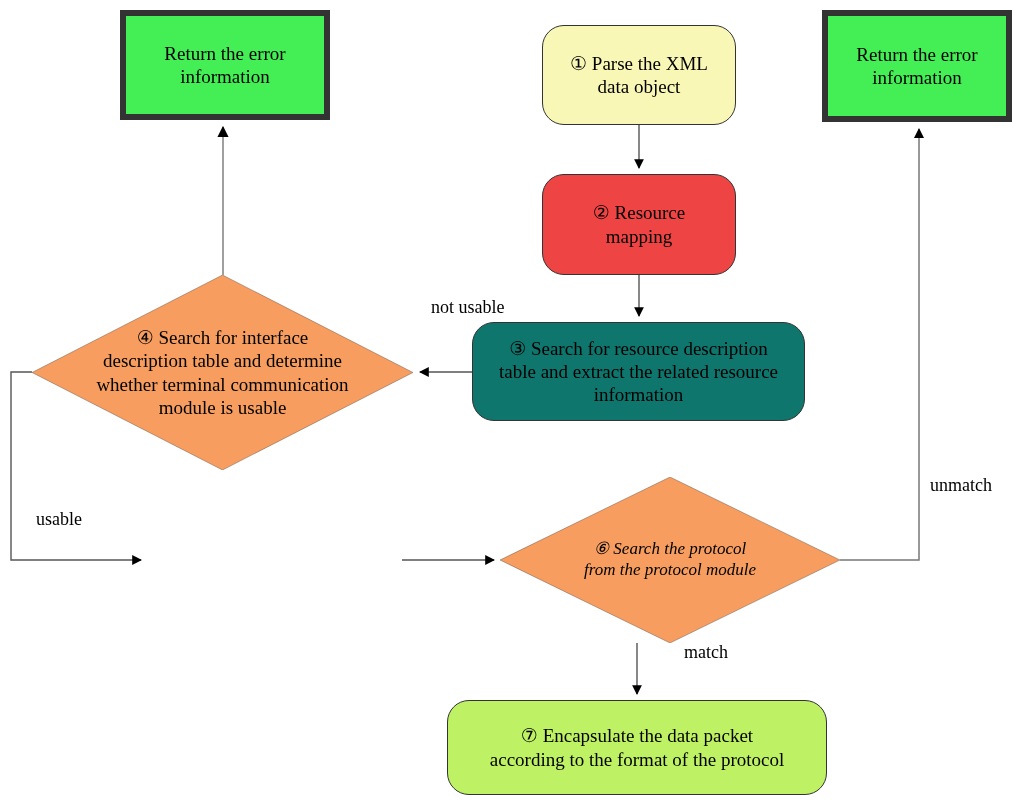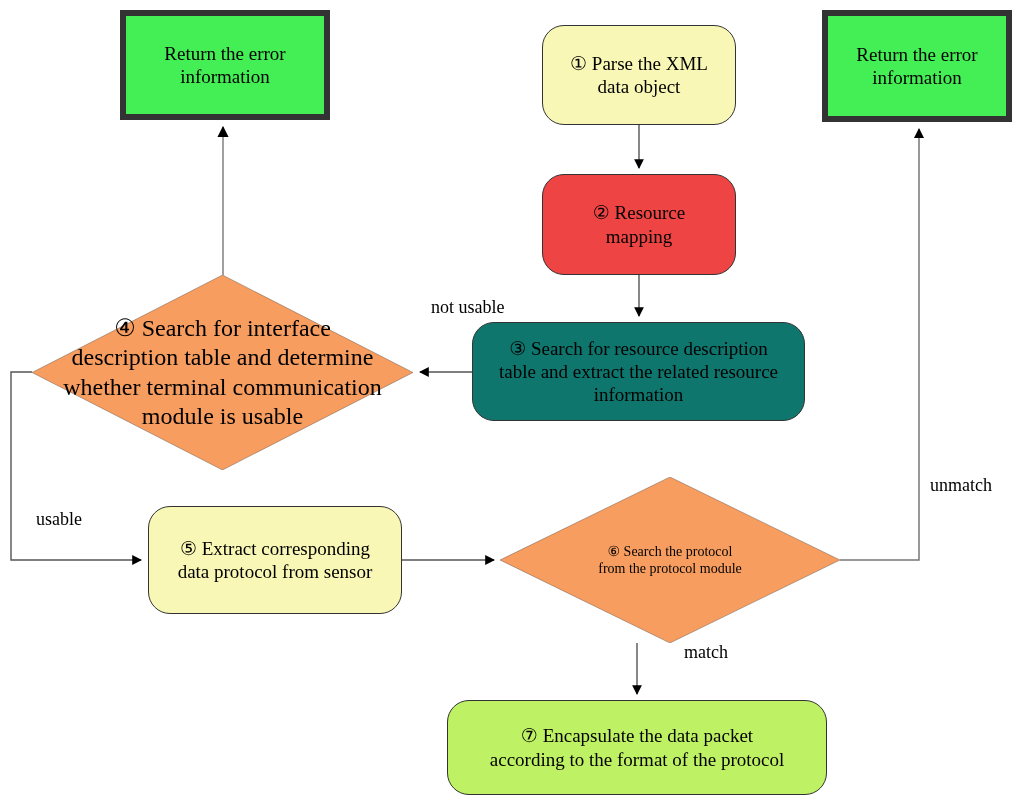--- a/index.html
+++ b/index.html
@@ -130,36 +130,32 @@
     <span class="node-text">② Resource
 mapping</span>
   </div>
 
   <div class="node node-rounded" style="left: 472px; top: 322px; width: 333px; height: 99px; font-size: 19px; background: #0f766e; border-color: rgb(51, 51, 51);">
     <span class="node-text">③ Search for resource description
 table and extract the related resource
 information</span>
   </div>
 
-  <div class="node node-diamond" style="left: 32px; top: 275px; width: 381px; height: 195px; font-size: 24px;">
+  <div class="node node-diamond" style="left: 32px; top: 275px; width: 381px; height: 195px; font-size: 19px;">
     <svg class="diamond-shape" viewBox="0 0 100 100" preserveAspectRatio="none">
       <polygon points="50,0 100,50 50,100 0,50" fill="#f79d60" stroke="#333333" stroke-width="0.35" vector-effect="non-scaling-stroke"></polygon>
     </svg>
     <span class="node-text">④ Search for interface
 description table and determine
 whether terminal communication
 module is usable</span>
   </div>
 
-  <div class="node node-rounded" style="left: 148px; top: 506px; width: 254px; height: 108px; font-size: 19px; background: rgb(249, 247, 181); border-color: rgb(51, 51, 51);">
-    <span class="node-text">⑤ Extract corresponding
-data protocol from sensor</span>
-  </div>
 
-  <div class="node node-diamond" style="left: 500px; top: 477px; width: 340px; height: 166px; font-size: 14px;">
+  <div class="node node-diamond" style="left: 500px; top: 477px; width: 340px; height: 166px; font-size: 17px; font-style: italic;">
     <svg class="diamond-shape" viewBox="0 0 100 100" preserveAspectRatio="none">
       <polygon points="50,0 100,50 50,100 0,50" fill="#f79d60" stroke="#333333" stroke-width="0.35" vector-effect="non-scaling-stroke"></polygon>
     </svg>
     <span class="node-text">⑥ Search the protocol
 from the protocol module</span>
   </div>
 
   <div class="node node-rounded" style="left: 447px; top: 700px; width: 380px; height: 95px; font-size: 19px; background: #bef264; border-color: rgb(51, 51, 51);">
     <span class="node-text">⑦ Encapsulate the data packet
 according to the format of the protocol</span>

